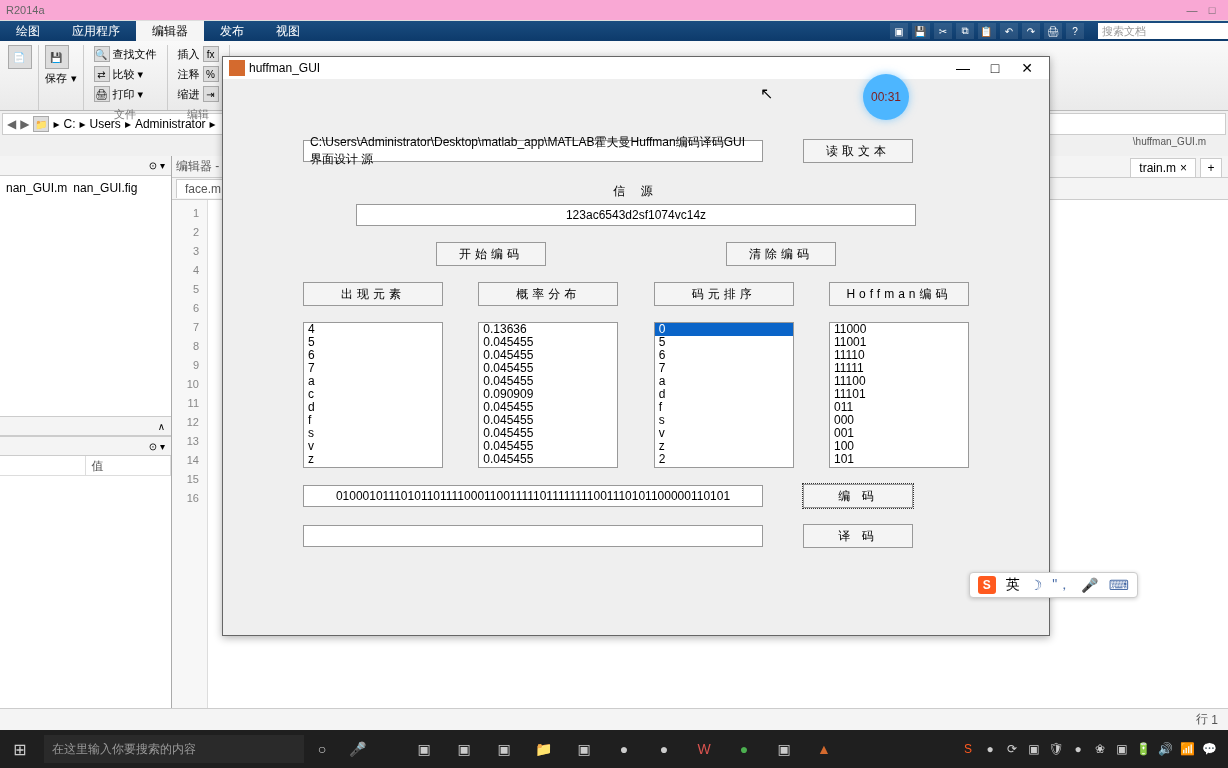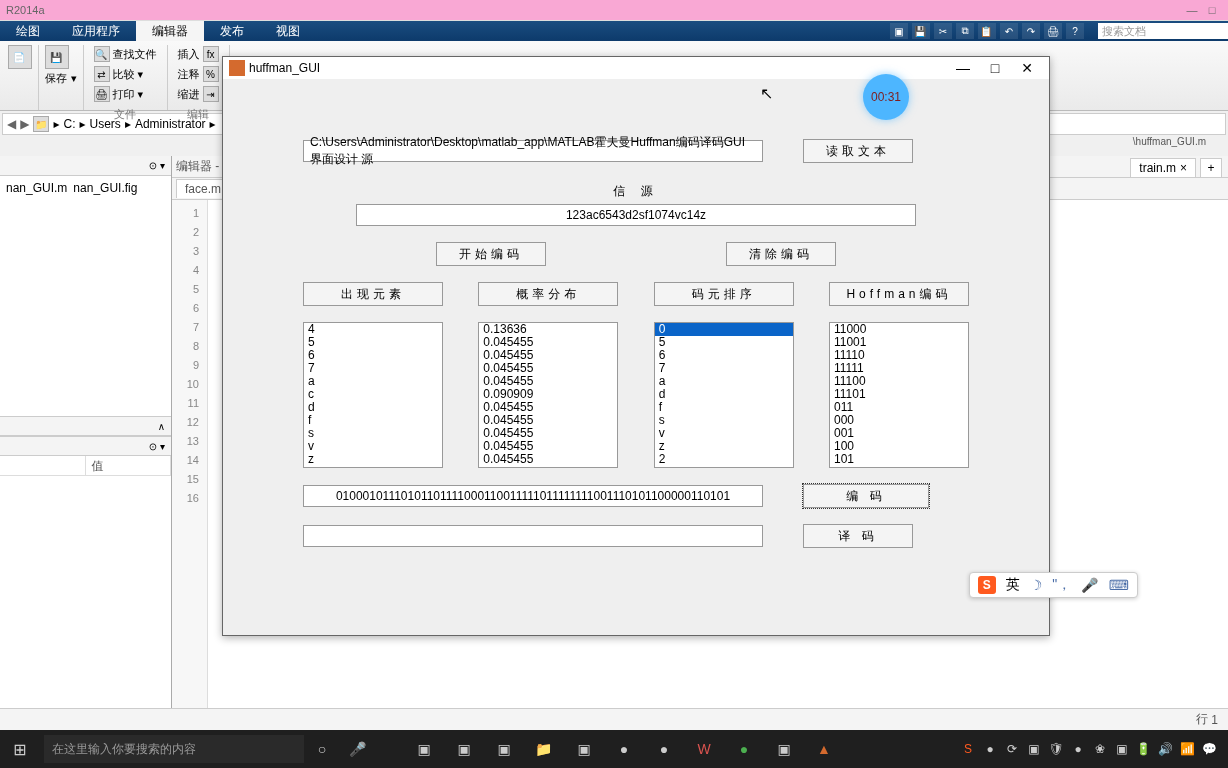--- a/index.html
+++ b/index.html
@@ -325,21 +325,21 @@
             <div class="li">000</div>
             <div class="li">001</div>
             <div class="li">100</div>
             <div class="li">101</div>
           </div>
       </div>
     </div>
 
     <div class="grow">
       <div class="gedit" style="width:460px;justify-content:center">01000101110101101111000110011111011111111001110101100000110101</div>
-      <div class="gbtn focus" style="width:126px">编    码</div>
+      <div class="gbtn focus" style="width:110px">编    码</div>
     </div>
 
     <div class="grow">
       <div class="gedit" style="width:460px"></div>
       <div class="gbtn" style="width:110px">译    码</div>
     </div>
   </div>
 </div>
 
 <div class="cursor">↖</div>

